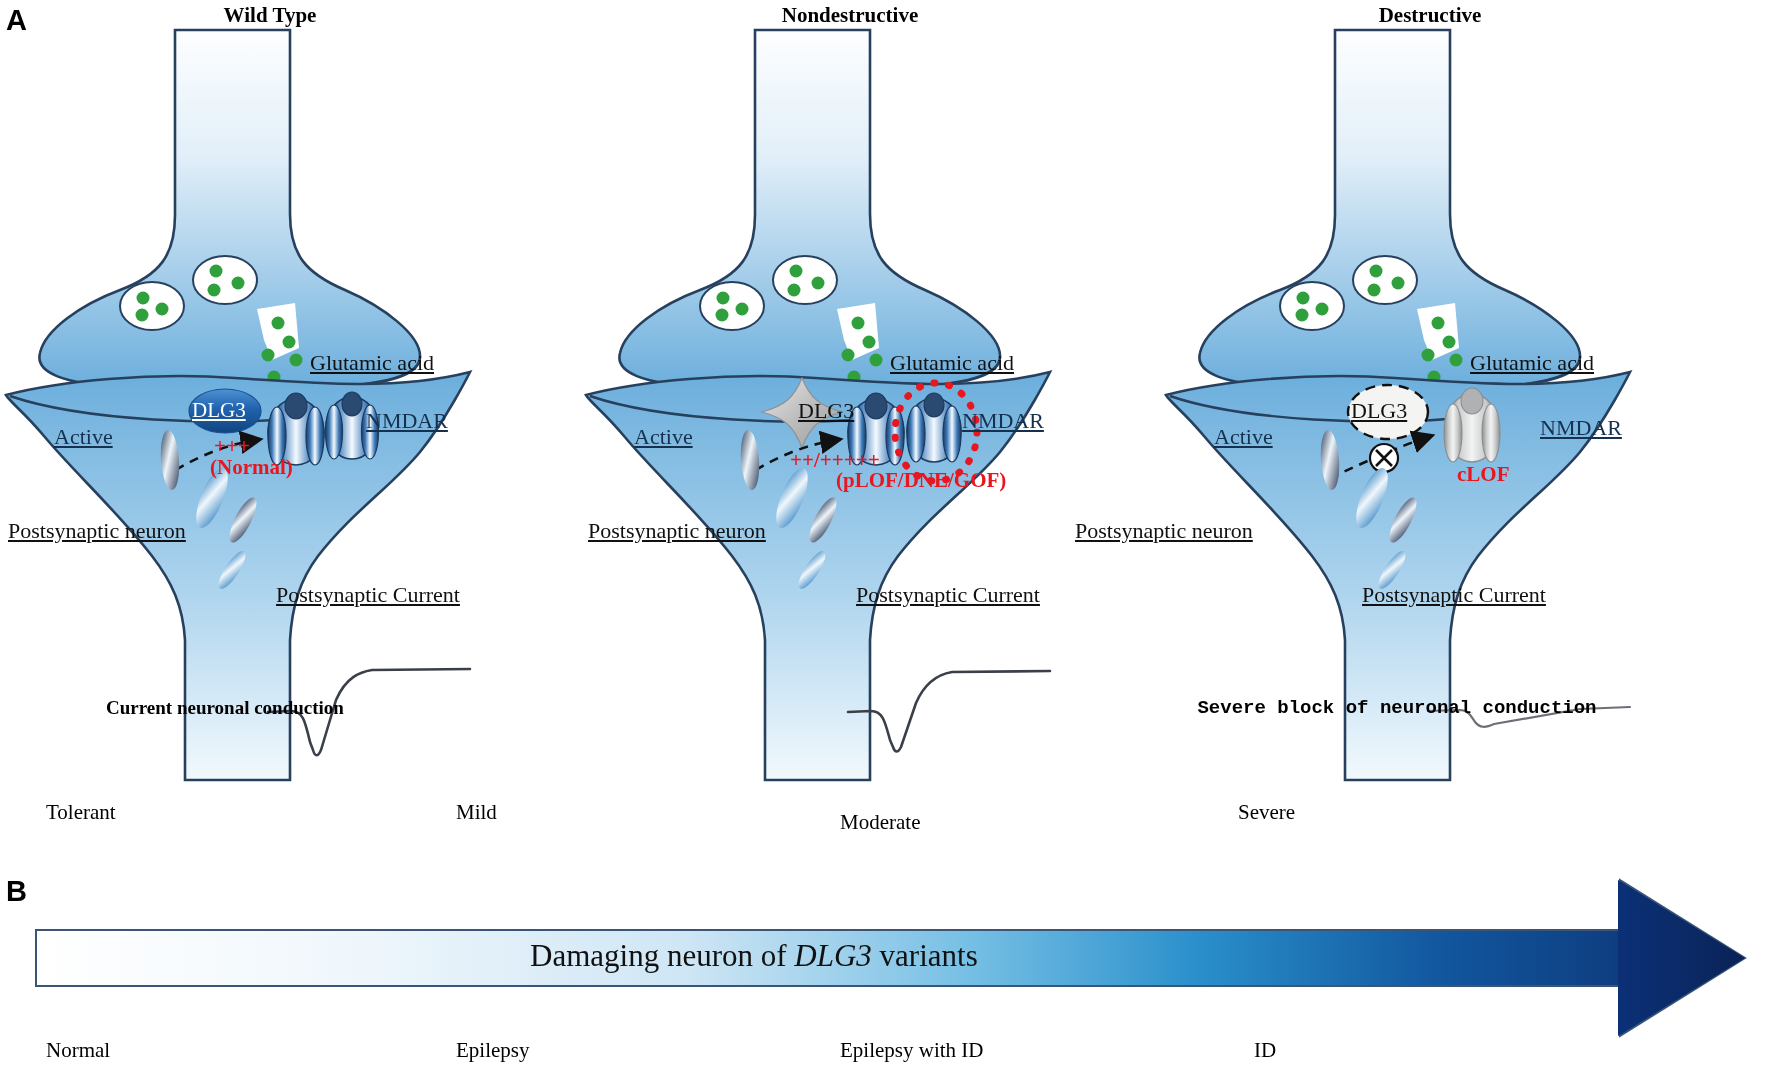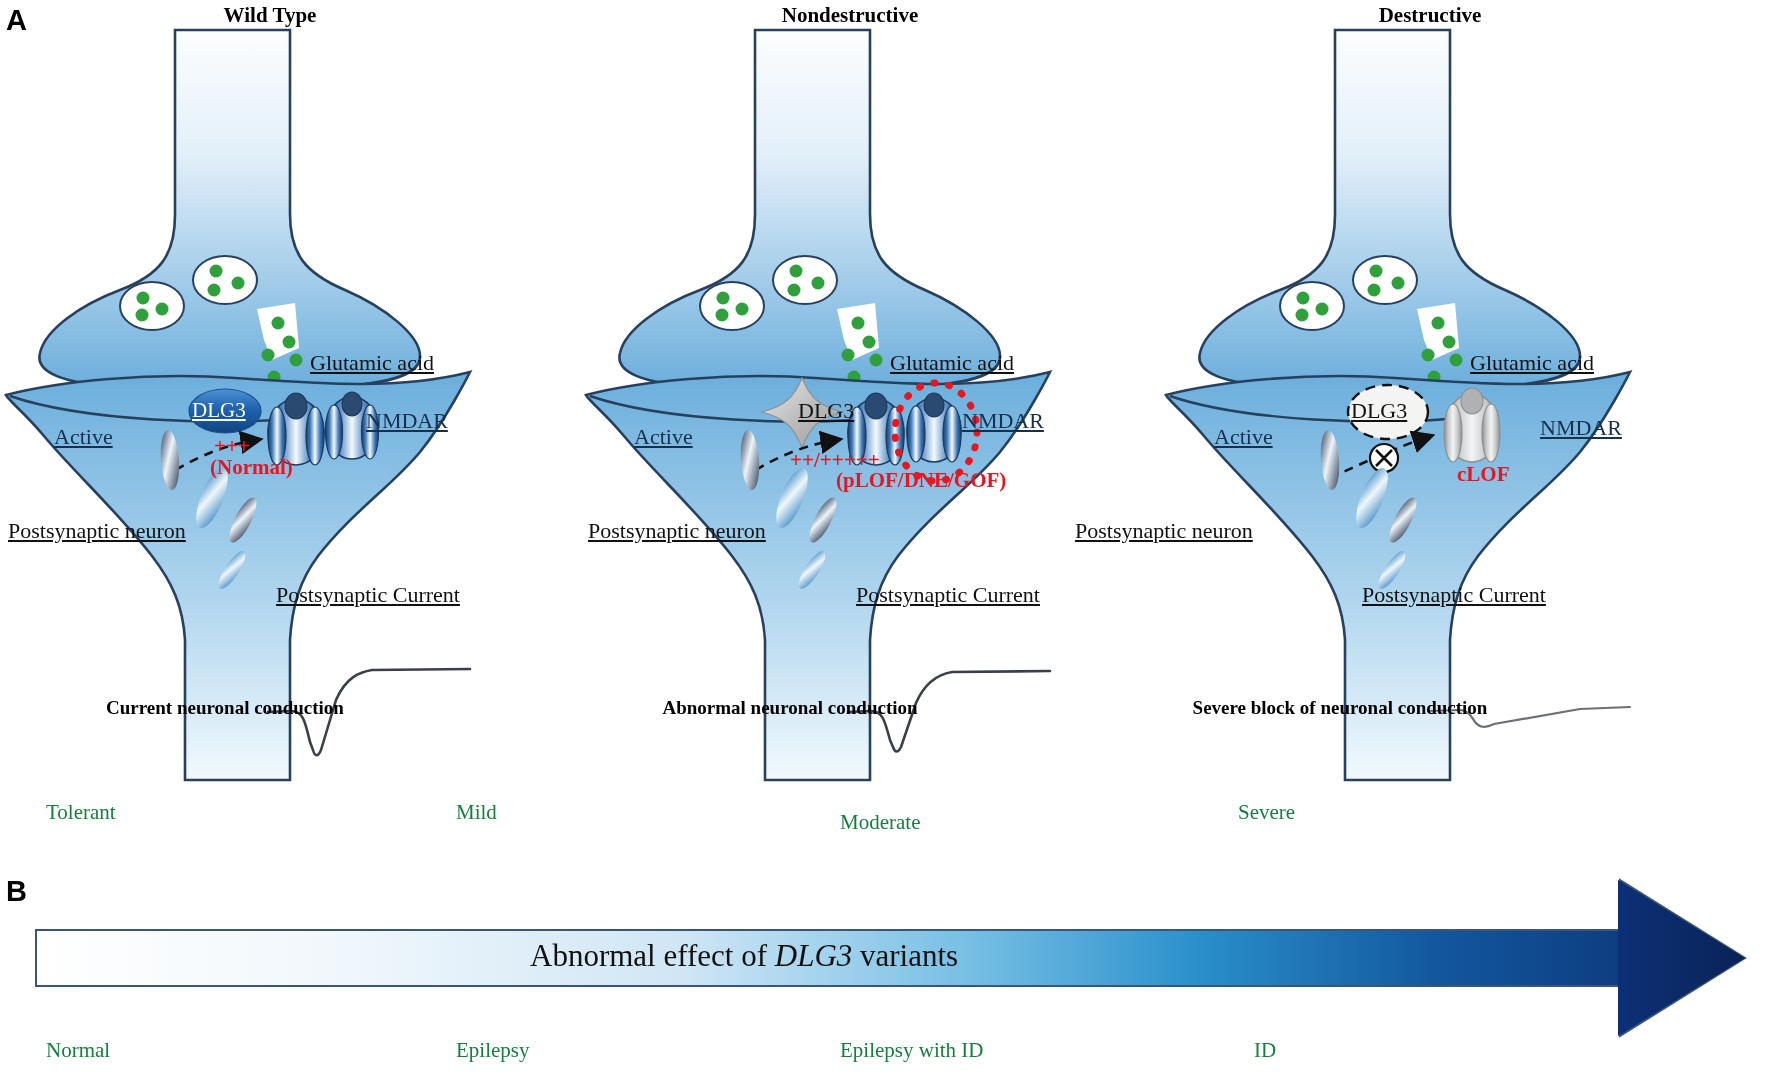--- a/index.html
+++ b/index.html
@@ -10,21 +10,21 @@
   .panel-letter{position:absolute;font-family:"Liberation Sans","DejaVu Sans",sans-serif;
                 font-weight:bold;font-size:29px;color:#000;}
   .panel-title{position:absolute;font-family:"Liberation Serif","DejaVu Serif",serif;
                font-weight:bold;font-size:21px;text-align:center;white-space:nowrap;}
   .caption{position:absolute;font-family:"Liberation Serif","DejaVu Serif",serif;
            font-weight:bold;font-size:19px;text-align:center;white-space:nowrap;}
   .lbl{position:absolute;font-family:"Liberation Serif","DejaVu Serif",serif;
        font-size:22px;white-space:nowrap;color:#111;text-decoration:underline;}
   .red{color:#E8171F;font-weight:bold;font-family:"Liberation Serif","DejaVu Serif",serif;}
   .scale-lbl{position:absolute;font-family:"Liberation Serif","DejaVu Serif",serif;
-             font-size:21px;white-space:nowrap;color:#15803d;}
+             font-size:21px;white-space:nowrap;color:#000000;}
   .bar-text{position:absolute;font-family:"Liberation Serif","DejaVu Serif",serif;
             font-size:31px;color:#111;white-space:nowrap;}
   .bar-text i{font-style:italic;}
   svg{display:block;overflow:visible;}
   .svgwrap{position:absolute;left:0;top:0;width:1772px;height:1089px;pointer-events:none;}
 </style>
 </head>
 <body>
 
 <div class="fig">
@@ -285,38 +285,37 @@
   <div class="caption" style="left:55px;top:697px;width:340px;">Current neuronal conduction</div>
 
   <div class="lbl" style="left:890px;top:350px;">Glutamic acid</div>
   <div class="lbl" style="left:798px;top:398px;color:#111;">DLG3</div>
   <div class="lbl" style="left:962px;top:408px;color:#15314F;">NMDAR</div>
   <div class="lbl" style="left:634px;top:424px;color:#15314F;">Active</div>
   <div class="red" style="position:absolute;left:790px;top:448px;font-size:21px;">++/+++++</div>
   <div class="red" style="position:absolute;left:800px;top:468px;font-size:21px;padding-left:36px;">(pLOF/DNE/GOF)</div>
   <div class="lbl" style="left:588px;top:518px;">Postsynaptic neuron</div>
   <div class="lbl" style="left:856px;top:582px;">Postsynaptic Current</div>
-  <div class="caption" style="left:610px;top:697px;width:360px;">Abnormal neuronal conduction</div>
 
   <div class="lbl" style="left:1470px;top:350px;">Glutamic acid</div>
   <div class="lbl" style="left:1351px;top:398px;color:#111;">DLG3</div>
   <div class="lbl" style="left:1540px;top:415px;color:#15314F;">NMDAR</div>
   <div class="lbl" style="left:1214px;top:424px;color:#15314F;">Active</div>
   <div class="red" style="position:absolute;left:1457px;top:462px;font-size:21px;">cLOF</div>
   <div class="lbl" style="left:1075px;top:518px;">Postsynaptic neuron</div>
   <div class="lbl" style="left:1362px;top:582px;">Postsynaptic Current</div>
-  <div class="caption" style="left:1125px;top:697px;width:430px;">Severe block of neuronal conduction</div>
+  <div class="caption" style="left:1182px;top:697px;width:430px;font-family:Liberation Mono, monospace;">Severe block of neuronal conduction</div>
 
   <div class="scale-lbl" style="left:46px;top:800px;">Tolerant</div>
   <div class="scale-lbl" style="left:456px;top:800px;">Mild</div>
   <div class="scale-lbl" style="left:840px;top:776px;margin-top:34px;">Moderate</div>
   <div class="scale-lbl" style="left:1238px;top:800px;">Severe</div>
 
   <div class="scale-lbl" style="left:46px;top:1038px;">Normal</div>
   <div class="scale-lbl" style="left:456px;top:1038px;">Epilepsy</div>
   <div class="scale-lbl" style="left:840px;top:1038px;">Epilepsy with ID</div>
   <div class="scale-lbl" style="left:1254px;top:1038px;">ID</div>
 
   <div class="bar-text" style="left:530px;top:938px;">
-    <span>Abnormal effect of </span><i>DLG3</i><span> variants</span>
+    <span>Damaging neuron of </span><i>DLG3</i><span> variants</span>
   </div>
 
 </div>
 
 </body></html>

